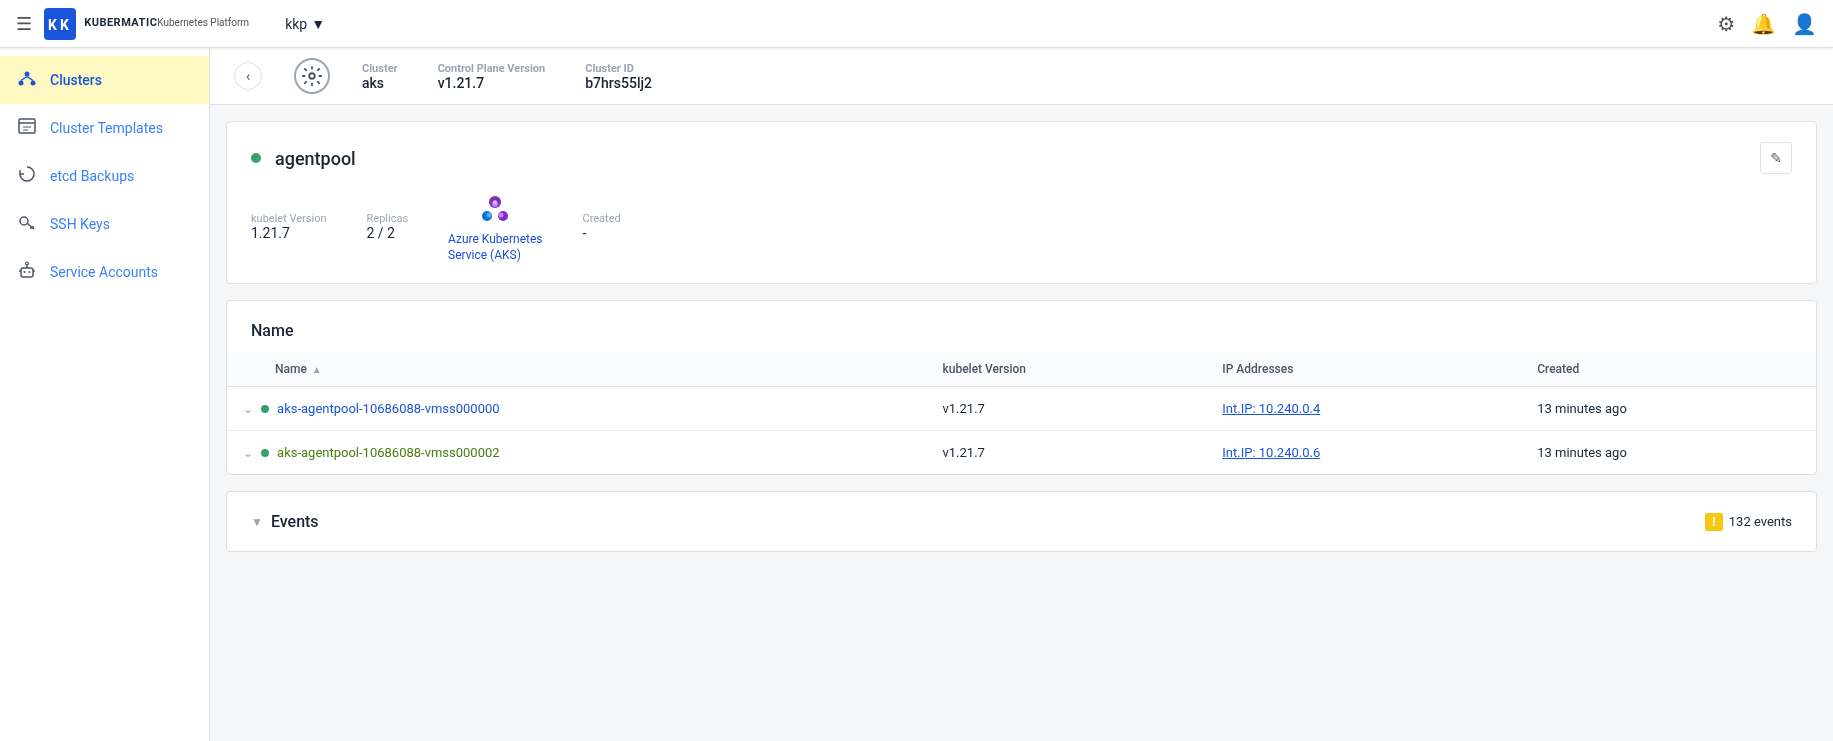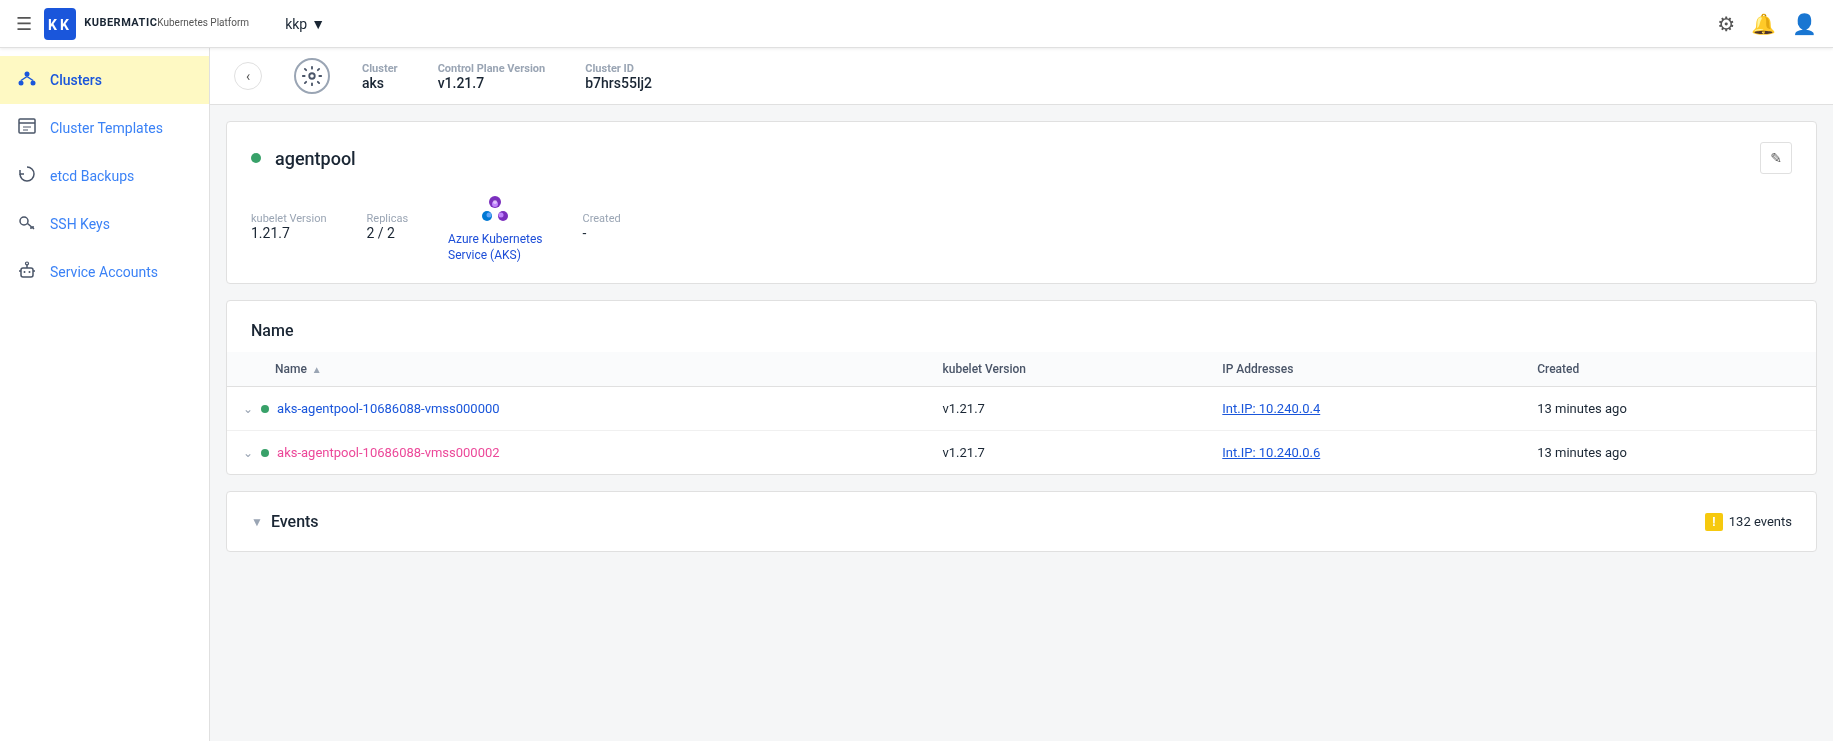--- a/index.html
+++ b/index.html
@@ -383,21 +383,21 @@
       </td>
       <td>v1.21.7</td>
       <td><span class="ip-link">Int.IP: 10.240.0.4</span></td>
       <td>13 minutes ago</td>
     </tr>
               <tr>
       <td>
         <div class="node-name-cell">
           <span class="chevron-icon">⌄</span>
           <span class="status-dot" style="width:8px;height:8px;"></span>
-          <span style="color:#ec4899;cursor:pointer;">aks-agentpool-10686088-vmss000002</span>
+          <span style="color:#4d7c0f;cursor:pointer;">aks-agentpool-10686088-vmss000002</span>
         </div>
       </td>
       <td>v1.21.7</td>
       <td><span class="ip-link">Int.IP: 10.240.0.6</span></td>
       <td>13 minutes ago</td>
     </tr>
             </tbody>
         </table>
       </div>
 

